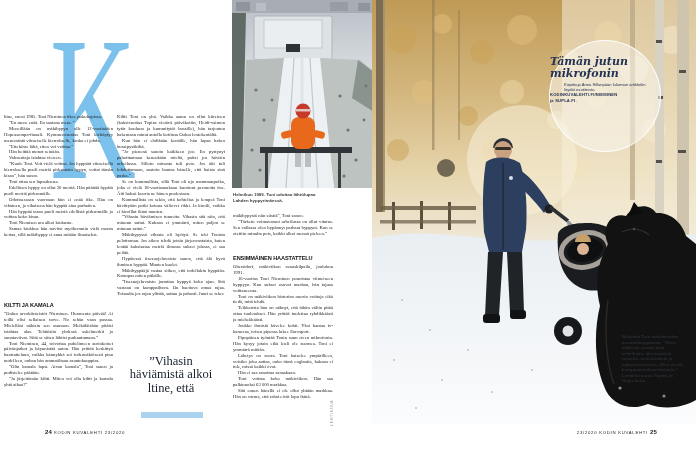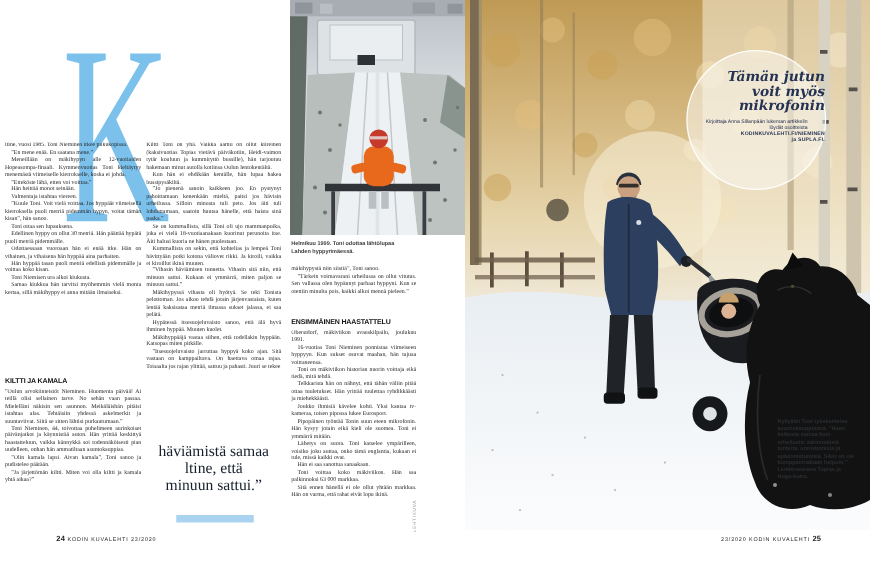--- a/index.html
+++ b/index.html
@@ -50,21 +50,21 @@
 
   
   .photo{position:absolute;overflow:hidden;}
   .photo-ski{left:232px;top:0;width:142px;height:188px;}
   .photo-winter{left:372px;top:0;width:324px;height:424px;}
 
   
   .badge{position:absolute;left:549px;top:40px;width:112px;height:112px;z-index:3;
          border-radius:50%;background:rgba(250,247,240,.55);
          border:1px solid rgba(255,255,255,.95);box-sizing:border-box;
-         text-align:right;color:#243253;}
+         text-align:left;color:#243253;}
   .badge .script{font-family:"DejaVu Serif",serif;font-style:italic;font-weight:600;
                  font-size:11px;line-height:11.5px;}
   .badge .script:first-child{margin-top:15px;}
   .badge .small{font-family:"Liberation Sans",sans-serif;font-size:4.1px;
                 line-height:5.2px;margin:3px 14px 0 14px;}
   .badge .bold{font-family:"Liberation Sans",sans-serif;font-weight:bold;
                font-size:4.1px;line-height:5.2px;letter-spacing:.2px;}
 </style>
 </head>
 <body>
@@ -168,23 +168,23 @@
     <p class="bp ind">Se on kummallista, sillä Toni oli ujo mammanpoika, joka ei vielä 18-vuotiaanakaan kuorinut perunoita itse. Äiti halusi kuoria ne hänen puolestaan.</p>
     <p class="bp ind">Kummallista on sekin, että kohtelias ja lempeä Toni hävittyään potki kotona väliovet rikki. Ja kiroili, vaikka ei kiroillut ikinä muuten.</p>
     <p class="bp ind">”Vihasin häviämisen tunnetta. Vihasin sitä niin, että minuun sattui. Kukaan ei ymmärrä, miten paljon se minuun sattui.”</p>
     <p class="bp ind">Mäkihypyssä vihasta oli hyötyä. Se teki Tonista pelottoman. Jos aikoo tehdä jotain järjenvastaista, kuten lentää kaksisataa metriä ilmassa sukset jalassa, ei saa pelätä.</p>
     <p class="bp ind">Hypätessä itsesuojeluvaisto sanoo, että älä hyvä ihminen hyppää. Muuten kuolet.</p>
     <p class="bp ind">Mäkihyppääjä vastaa siihen, että todellakin hyppään. Katsopas miten pitkälle.</p>
     <p class="bp ind">”Itsesuojeluvaisto jarruttaa hyppyä koko ajan. Sitä vastaan on kamppailtava. On haettava omaa rajaa. Toisaalta jos rajan ylittää, sattuu ja pahasti. Juuri se tekee</p>
   </div>
 
   <div class="pullquote">
-    <div>häviämistä samaa</div>
+    <div>”Vihasin</div>
+    <div>häviämistä alkoi</div>
     <div>ltine, että</div>
-    <div>minuun sattui.”</div>
   </div>
   <div class="quote-bar" style="background:#a9d3ee"></div>
 
   <div class="cap cap-ski">Helmikuu 1999. Toni odottaa lähtölupaa Lahden hyppyrimäessä.</div>
 
   <div class="col c3a">
     <p class="bp">mäkihypystä niin siistiä”, Toni sanoo.</p>
     <p class="bp ind">”Tärkein voimavarani urheilussa on ollut vitutus. Sen vallassa olen hypännyt parhaat hyppyni. Kun se otettiin minulta pois, kaikki alkoi mennä pieleen.”</p>
   </div>
 
@@ -319,21 +319,20 @@
         <path d="M250,232 C260,227 270,229 277,235" stroke="#3f3f3f" stroke-width="1.2" fill="none" opacity=".6"></path>
         <path d="M236,300 C232,330 234,362 242,384" stroke="#3f3f3f" stroke-width="1.4" fill="none" opacity=".5"></path>
         <circle cx="248" cy="388" r="1.6" fill="#e8e8e8" opacity=".6"></circle>
           <circle cx="292" cy="396" r="1.6" fill="#e8e8e8" opacity=".55"></circle>
       </g>
     </svg>
   </div>
 
   <div class="badge">
     <div class="script">Tämän jutun</div>
-    <div class="script">voit myös</div>
     <div class="script">mikrofonin</div>
     <div class="small">Kirjoittaja Anna Sillanpään lukeman artikkelin löydät osoitteista</div>
     <div class="bold">KODINKUVALEHTI.FI/NIEMINEN</div>
     <div class="bold">ja SUPLA.FI.</div>
   </div>
 
   <div class="cap cap-right">Nykyään Toni työskentelee asuntokauppiaana. ”Haen kaikesta samaa kuin urheilusta: äärimmäisiä tunteita, onnistumisia ja epäonnistumisia. Siksi en ole kumppaninakaan helpoin.” Lenkkiseurana Topias ja Hugo-koira.</div>
 
   <div class="folio folio-r">
     <span>23/2020  KODIN KUVALEHTI</span>

